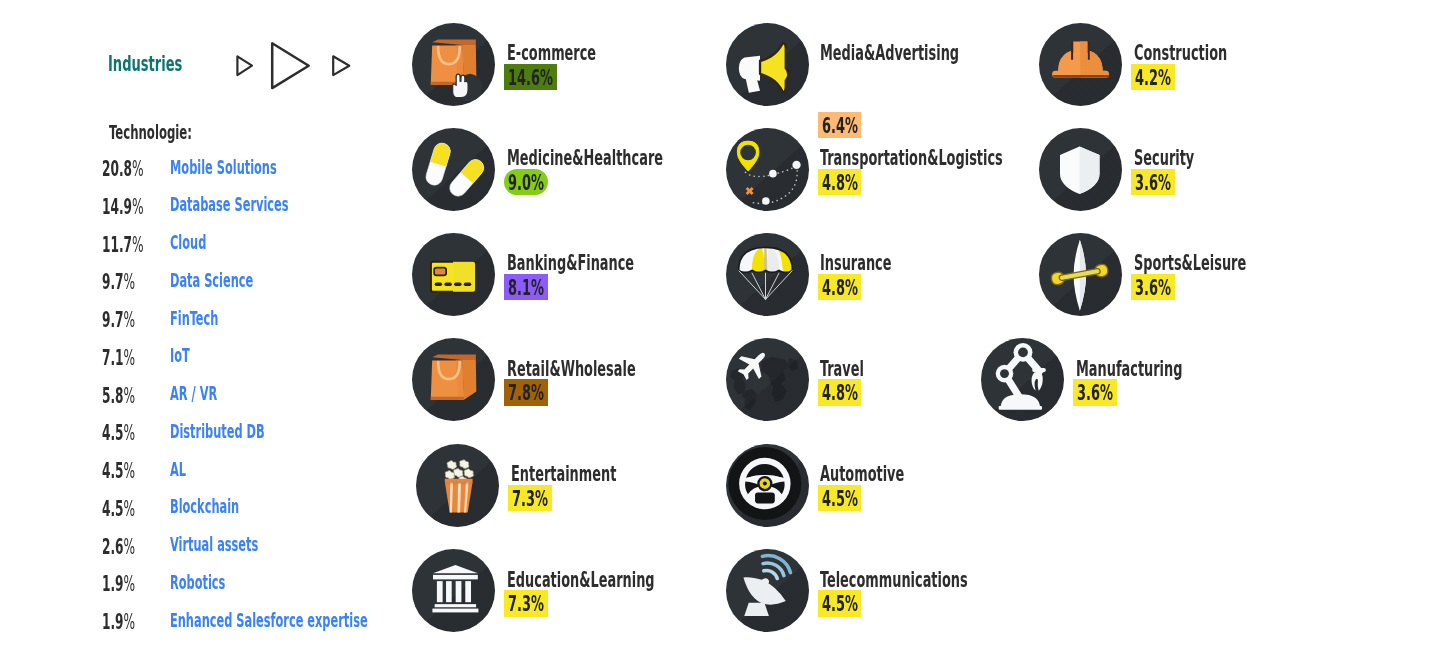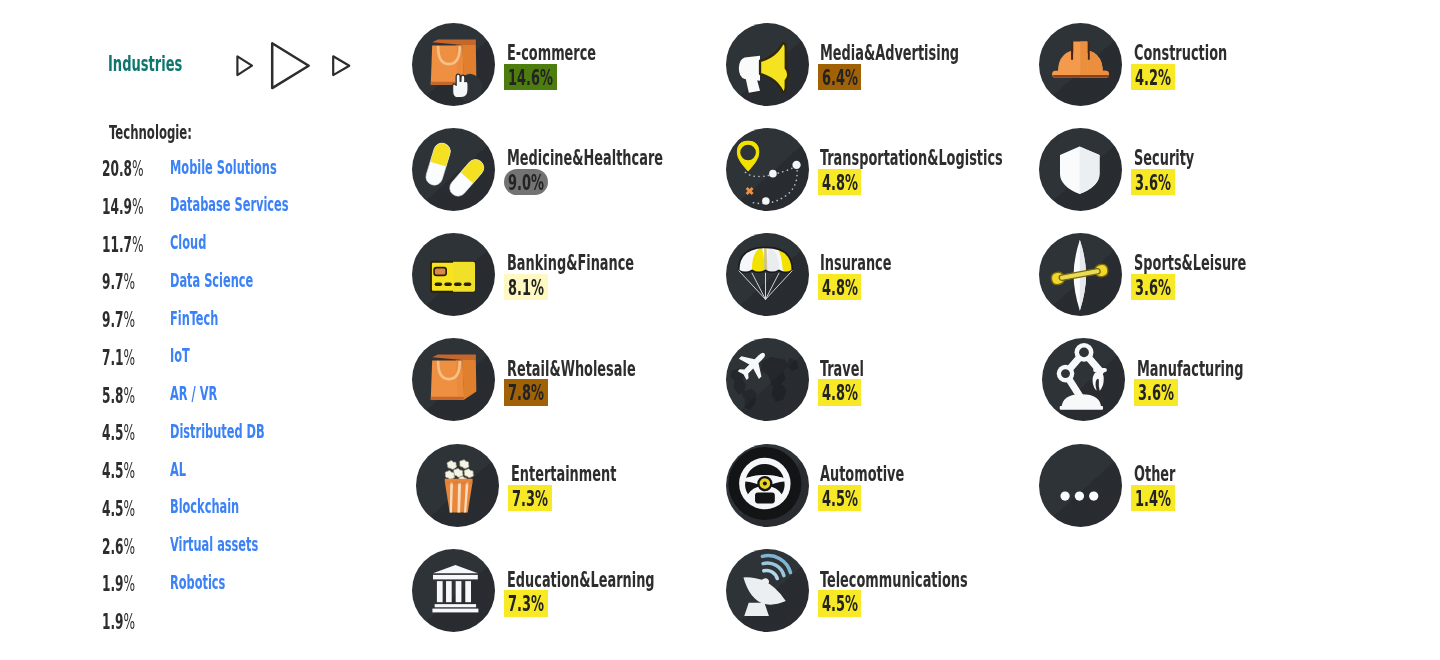--- a/index.html
+++ b/index.html
@@ -93,20 +93,21 @@
       <div class="tech-row">
         <div class="tech-pct"><span class="cond"><span>2.6</span><span class="sym">%</span></span></div>
         <div class="tech-name"><span class="cond">Virtual assets</span></div>
       </div>
       <div class="tech-row">
         <div class="tech-pct"><span class="cond"><span>1.9</span><span class="sym">%</span></span></div>
         <div class="tech-name"><span class="cond">Robotics</span></div>
       </div>
       <div class="tech-row">
         <div class="tech-pct"><span class="cond"><span>1.9</span><span class="sym">%</span></span></div>
+        <div class="tech-name"><span class="cond">Enhanced Salesforce expertise</span></div>
       </div>
     </div>
     <div class="cell" style="left:412px;top:22.5px">
       <div class="circ" style="background: rgb(46, 51, 56);">
         <span class="shadow"></span>
         <svg viewBox="0 0 100 100">
  <path d="M60.5 26.6 L76.9 26.6 L77.5 64.5 L62.7 74.3 Z" fill="#e0802f"></path>
  <path d="M24.3 23.2 L31.2 20 L77 20 L76.9 26.6 L60.5 26.6 Z" fill="#c5672a"></path>
  <path d="M24.3 27.2 L60.5 27.2 L62.7 74.3 L22.6 74.3 Z" fill="#ef8f42"></path>
  <path d="M53 27.2 L60.5 27.2 L62.7 74.3 L55 74.3 Z" fill="#eb8a3d"></path>
@@ -128,21 +129,21 @@
         <span class="shadow"></span>
         <svg viewBox="0 0 100 100">
  <path d="M22.5 41.5 q-7 2.5 -7 13 q0 10.5 7 13 l18.5 2 l0 -30 Z" fill="#fafafa"></path>
  <path d="M23 63.5 l12.5 -2 l5.5 20 l-13.5 2.5 Z" fill="#fafafa"></path>
  <path d="M68.5 24 q-6 11.5 -15 16.5 q-9 5 -12.5 5 l0 16 q3.5 0 12.5 5 q9 5 15 16.5 q3 1.5 3.5 -5.5 l0 -8 q3 -3 3 -7.5 q0 -4.5 -3 -7.5 l0 -24.5 q-0.5 -7 -3.5 -5 Z" fill="#f5e220" stroke="#30280a" stroke-width="2.8" stroke-linejoin="round"></path>
         </svg>
       </div>
       <div class="lbl">
         <div class="lname"><span class="cond">Media&amp;Advertising</span></div>
         <div class="lpctwrap">
-          <span class="lpct" style="background: #a16207; box-sizing: content-box; width: 36.025px;"><span class="cond">6.4%</span></span>
+          <span class="lpct" style="background: #fdba74; box-sizing: content-box; width: 36.025px; margin-top: 48px;"><span class="cond">6.4%</span></span>
         </div>
       </div>
     </div>
     <div class="cell" style="left:1039px;top:22.5px">
       <div class="circ" style="background: rgb(46, 51, 56);">
         <span class="shadow"></span>
         <svg viewBox="0 0 100 100">
  <path d="M22.7 60 q0 -28 27.1 -28 q27.1 0 27.1 28 Z" fill="#f39a4d"></path>
  <path d="M49.8 32 q27.1 0 27.1 28 l-27.1 0 Z" fill="#eb8f3f"></path>
  <path d="M38.6 22.2 l22.5 0 l0 22 l-22.5 0 Z" fill="#4a2310"></path>
@@ -174,21 +175,21 @@
  <g transform="rotate(41 66 60)">
   <rect x="56" y="34" width="20" height="52" rx="10" fill="#fbfcfd"></rect>
   <path d="M56 44 a10 10 0 0 1 20 0 l0 16 l-20 0 Z" fill="#f5e022"></path>
   <rect x="56" y="34" width="20" height="52" rx="10" fill="none" stroke="#dfe3e8" stroke-width="0.7"></rect>
  </g>
         </svg>
       </div>
       <div class="lbl">
         <div class="lname"><span class="cond">Medicine&amp;Healthcare</span></div>
         <div class="lpctwrap">
-          <span class="lpct" style="background: #737373; box-sizing: content-box; width: 36.025px; border-radius: 13px;"><span class="cond">9.0%</span></span>
+          <span class="lpct" style="background: #84cc16; box-sizing: content-box; width: 36.025px; border-radius: 13px;"><span class="cond">9.0%</span></span>
         </div>
       </div>
     </div>
     <div class="cell" style="left:725.5px;top:127.5px">
       <div class="circ" style="background: rgb(46, 51, 56);">
         <span class="shadow"></span>
         <svg viewBox="0 0 100 100">
  <g fill="none" stroke="#b9bfc7" stroke-width="1.9" stroke-linecap="round" stroke-dasharray="0.2 5.6">
   <path d="M23.5 53.5 q9 8.5 33 2.5 q24.5 -6 28.5 -11.5"></path>
   <path d="M33 90 q21 4 38.5 -8 q17.5 -12 13.5 -37.5"></path>
@@ -234,21 +235,21 @@
    <rect x="27.3" y="59.7" width="9" height="4.1" rx="2.05"></rect>
    <rect x="39" y="59.7" width="9" height="4.1" rx="2.05"></rect>
    <rect x="50.7" y="59.7" width="9" height="4.1" rx="2.05"></rect>
    <rect x="62.4" y="59.7" width="9" height="4.1" rx="2.05"></rect>
  </g>
         </svg>
       </div>
       <div class="lbl">
         <div class="lname"><span class="cond">Banking&amp;Finance</span></div>
         <div class="lpctwrap">
-          <span class="lpct" style="background: #fef9c3; box-sizing: content-box; width: 36.025px;"><span class="cond">8.1%</span></span>
+          <span class="lpct" style="background: #8b5cf6; box-sizing: content-box; width: 36.025px;"><span class="cond">8.1%</span></span>
         </div>
       </div>
     </div>
     <div class="cell" style="left:725.5px;top:232.5px">
       <div class="circ" style="background: rgb(46, 51, 56);">
         <span class="shadow"></span>
         <svg viewBox="0 0 100 100">
  <path d="M15.2 45 q0 -27.7 32.4 -27.7 q32.4 0 32.4 27.7 q-8.1 5 -16.2 0 q-8.1 5 -16.2 0 q-8.1 5 -16.2 0 q-8.1 5 -16.2 0 Z" fill="#f6f7fa"></path>
  <path d="M31.4 45 q-0.8 -21 10.4 -27.4 q3.6 0.4 5 27.4 q-8.1 5 -15.4 0 Z" fill="#f3e100"></path>
  <path d="M63.8 45 q0.8 -21 -10.4 -27.4 q-3.6 0.4 -5 27.4 q8.1 5 15.4 0 Z" fill="#ebecf0"></path>
@@ -327,21 +328,21 @@
  </g>
         </svg>
       </div>
       <div class="lbl">
         <div class="lname"><span class="cond">Travel</span></div>
         <div class="lpctwrap">
           <span class="lpct" style="background: rgb(247, 233, 37); box-sizing: content-box; width: 36.025px;"><span class="cond">4.8%</span></span>
         </div>
       </div>
     </div>
-    <div class="cell" style="left:1042px;top:338px">
+    <div class="cell" style="left:981px;top:338px">
       <div class="circ" style="background: rgb(46, 51, 56);">
         <span class="shadow"></span>
         <svg viewBox="0 0 100 100">
  <g fill="#f7f8fa" stroke-linejoin="round">
   <path d="M23.6 84.6 q0 -16.8 23.8 -16.8 q23.8 0 23.8 16.8 Z"></path>
   <rect x="21.3" y="81.8" width="52.2" height="4.6" rx="1.2"></rect>
   <g stroke="#f7f8fa" stroke-width="8.6" stroke-linecap="round" fill="none">
     <path d="M28.3 42.9 L47 72.5"></path>
     <path d="M28.3 42.9 L50.6 17.3"></path>
     <path d="M50.6 17.3 L70.4 40.2"></path>
@@ -407,36 +408,20 @@
  <circle cx="46.8" cy="47.7" r="2.4" fill="#121416"></circle>
         </svg>
       </div>
       <div class="lbl">
         <div class="lname"><span class="cond">Automotive</span></div>
         <div class="lpctwrap">
           <span class="lpct" style="background: rgb(247, 233, 37); box-sizing: content-box; width: 36.025px;"><span class="cond">4.5%</span></span>
         </div>
       </div>
     </div>
-    <div class="cell" style="left:1039px;top:443.5px">
-      <div class="circ" style="background: rgb(46, 51, 56);">
-        <span class="shadow"></span>
-        <svg viewBox="0 0 100 100">
- <circle cx="31.4" cy="62.7" r="5.6" fill="#fafbfc"></circle>
- <circle cx="48.7" cy="62.7" r="5.6" fill="#fafbfc"></circle>
- <circle cx="65.9" cy="62.7" r="5.6" fill="#fafbfc"></circle>
-        </svg>
-      </div>
-      <div class="lbl">
-        <div class="lname"><span class="cond">Other</span></div>
-        <div class="lpctwrap">
-          <span class="lpct" style="background: rgb(247, 233, 37); box-sizing: content-box; width: 36.025px;"><span class="cond">1.4%</span></span>
-        </div>
-      </div>
-    </div>
     <div class="cell" style="left:412px;top:549px">
       <div class="circ" style="background: rgb(46, 51, 56);">
         <span class="shadow"></span>
         <svg viewBox="0 0 100 100">
  <g fill="#f7f8fa">
   <path d="M52.3 19.3 L79.3 29.2 L25.3 29.2 Z"></path>
   <rect x="25.3" y="31.2" width="54" height="5.4"></rect>
   <rect x="30" y="38.7" width="6.9" height="25.4"></rect>
   <rect x="41" y="38.7" width="6.8" height="25.4"></rect>
   <rect x="52.6" y="38.7" width="6.9" height="25.4"></rect>

